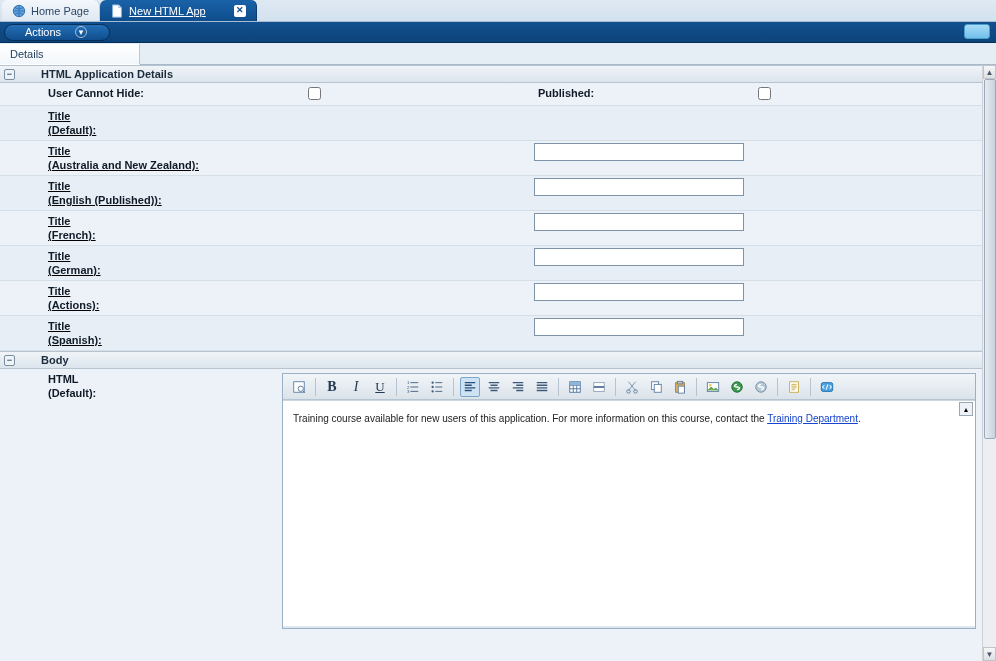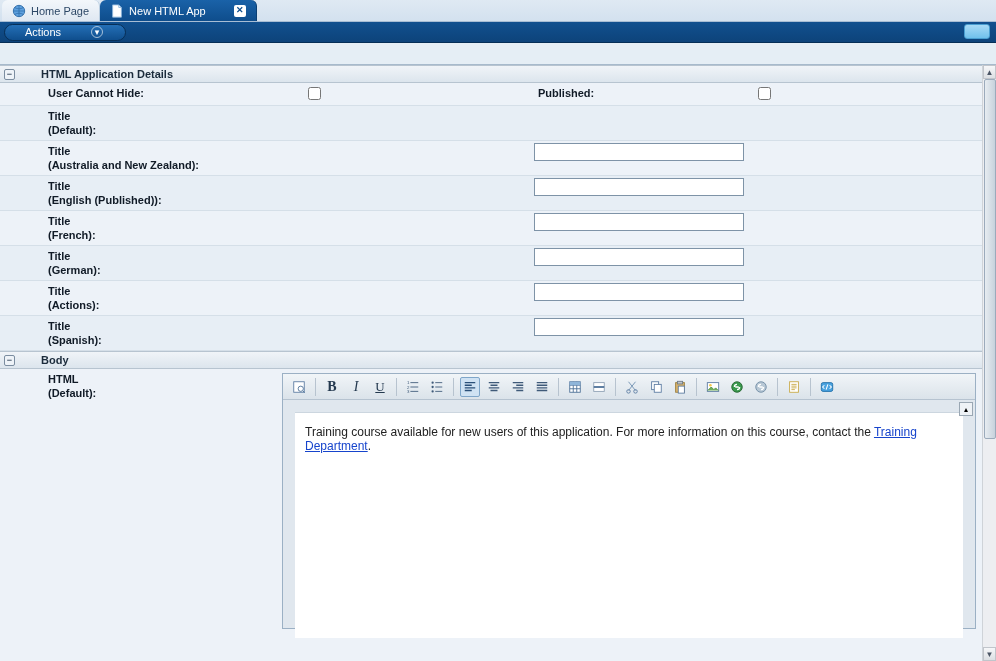--- a/index.html
+++ b/index.html
@@ -37,20 +37,21 @@
     cursor: pointer;
   }
   .tab.inactive {
     background: linear-gradient(#f3f7fb, #dfe8f2);
     color: #2c4766;
   }
   .tab.active {
     background: linear-gradient(#1a62a8, #0e4d8c);
     color: #ffffff;
     border-right: 1px solid #0b3f73;
+    text-decoration: underline;
   }
   .tab svg { width: 14px; height: 14px; display: block; }
   .tab .close {
     width: 12px; height: 12px;
     background: #fff; border-radius: 2px;
     display: flex; align-items: center; justify-content: center;
     font-size: 9px; font-weight: bold; color: #0e4d8c; line-height: 1;
   }
   
   .actionsbar {
@@ -62,21 +63,21 @@
     position: relative;
     border-bottom: 1px solid #052e56;
   }
   .actions-btn {
     background: linear-gradient(#246fb6, #0f4e8d);
     color: #fff;
     height: 17px;
     border-radius: 9px;
     display: flex; align-items: center;
     padding: 0 22px 0 20px;
-    gap: 30px;
+    gap: 14px;
     font-size: 11px;
     border: 1px solid #072f57;
     cursor: pointer;
   }
   .actions-btn .arrow {
     width: 12px; height: 12px;
     border: 1px solid rgba(255,255,255,0.6);
     border-radius: 50%;
     display: inline-flex; align-items: center; justify-content: center;
     font-size: 9px; color: #fff; line-height: 1;
@@ -162,21 +163,21 @@
     background: #eef3f8;
     margin-right: 6px;
   }
   
   .form-row {
     display: flex;
     background: #edf2f8;
     border-bottom: 1px solid #d5dfe8;
     min-height: 20px;
   }
-  .form-row.two-line { min-height: 34px; }
+  .form-row.two-line { min-height: 34px; text-decoration: underline; }
   .form-row.alt { background: #e7eef5; }
   .cell-label {
     width: 260px;
     padding: 3px 6px 3px 8px;
     font-weight: bold;
     font-size: 11px;
     color: #101a26;
     line-height: 14px;
     margin-left: 40px;
   }
@@ -237,24 +238,24 @@
     color: #24394f;
     font-size: 12px;
     cursor: pointer;
   }
   .tbtn.active { background:#cfe2f3; border:1px solid #7fa6c9; }
   .tsep { width: 1px; height: 18px; background: #b7c3cf; margin: 0 2px; }
   .tbtn svg { width: 14px; height: 14px; display: block; }
   .rte-body {
     background: #ffffff;
     height: calc(100% - 28px);
-    margin: 12px;
+    margin: 0;
     border-top: 1px solid #ccd6df;
     padding: 12px 10px 8px 10px;
-    font-size: 12px;
+    font-size: 10px;
     color: #222;
     overflow: auto;
     font-family: Arial, Helvetica, sans-serif;
   }
   .rte-body a { color: #1644cc; text-decoration: underline; }
   .rte-collapse {
     position: absolute; right: 2px; top: 28px;
     width: 14px; height: 14px;
     border: 1px solid #9aa7b3;
     background: #eef2f6;
@@ -291,20 +292,23 @@
 
   <div class="actionsbar">
     <div class="actions-btn">
       <span>Actions</span>
       <span class="arrow">▾</span>
     </div>
     <div class="cloud"></div>
   </div>
 
   <div class="subtabbar">
+    <div class="subtab active">
+      <span>Details</span>
+    </div>
   </div>
 
   <div class="content">
     <div class="inner">
 
       <div class="section-head">
         <span class="toggle">−</span>
         <span>HTML Application Details</span>
       </div>
 

